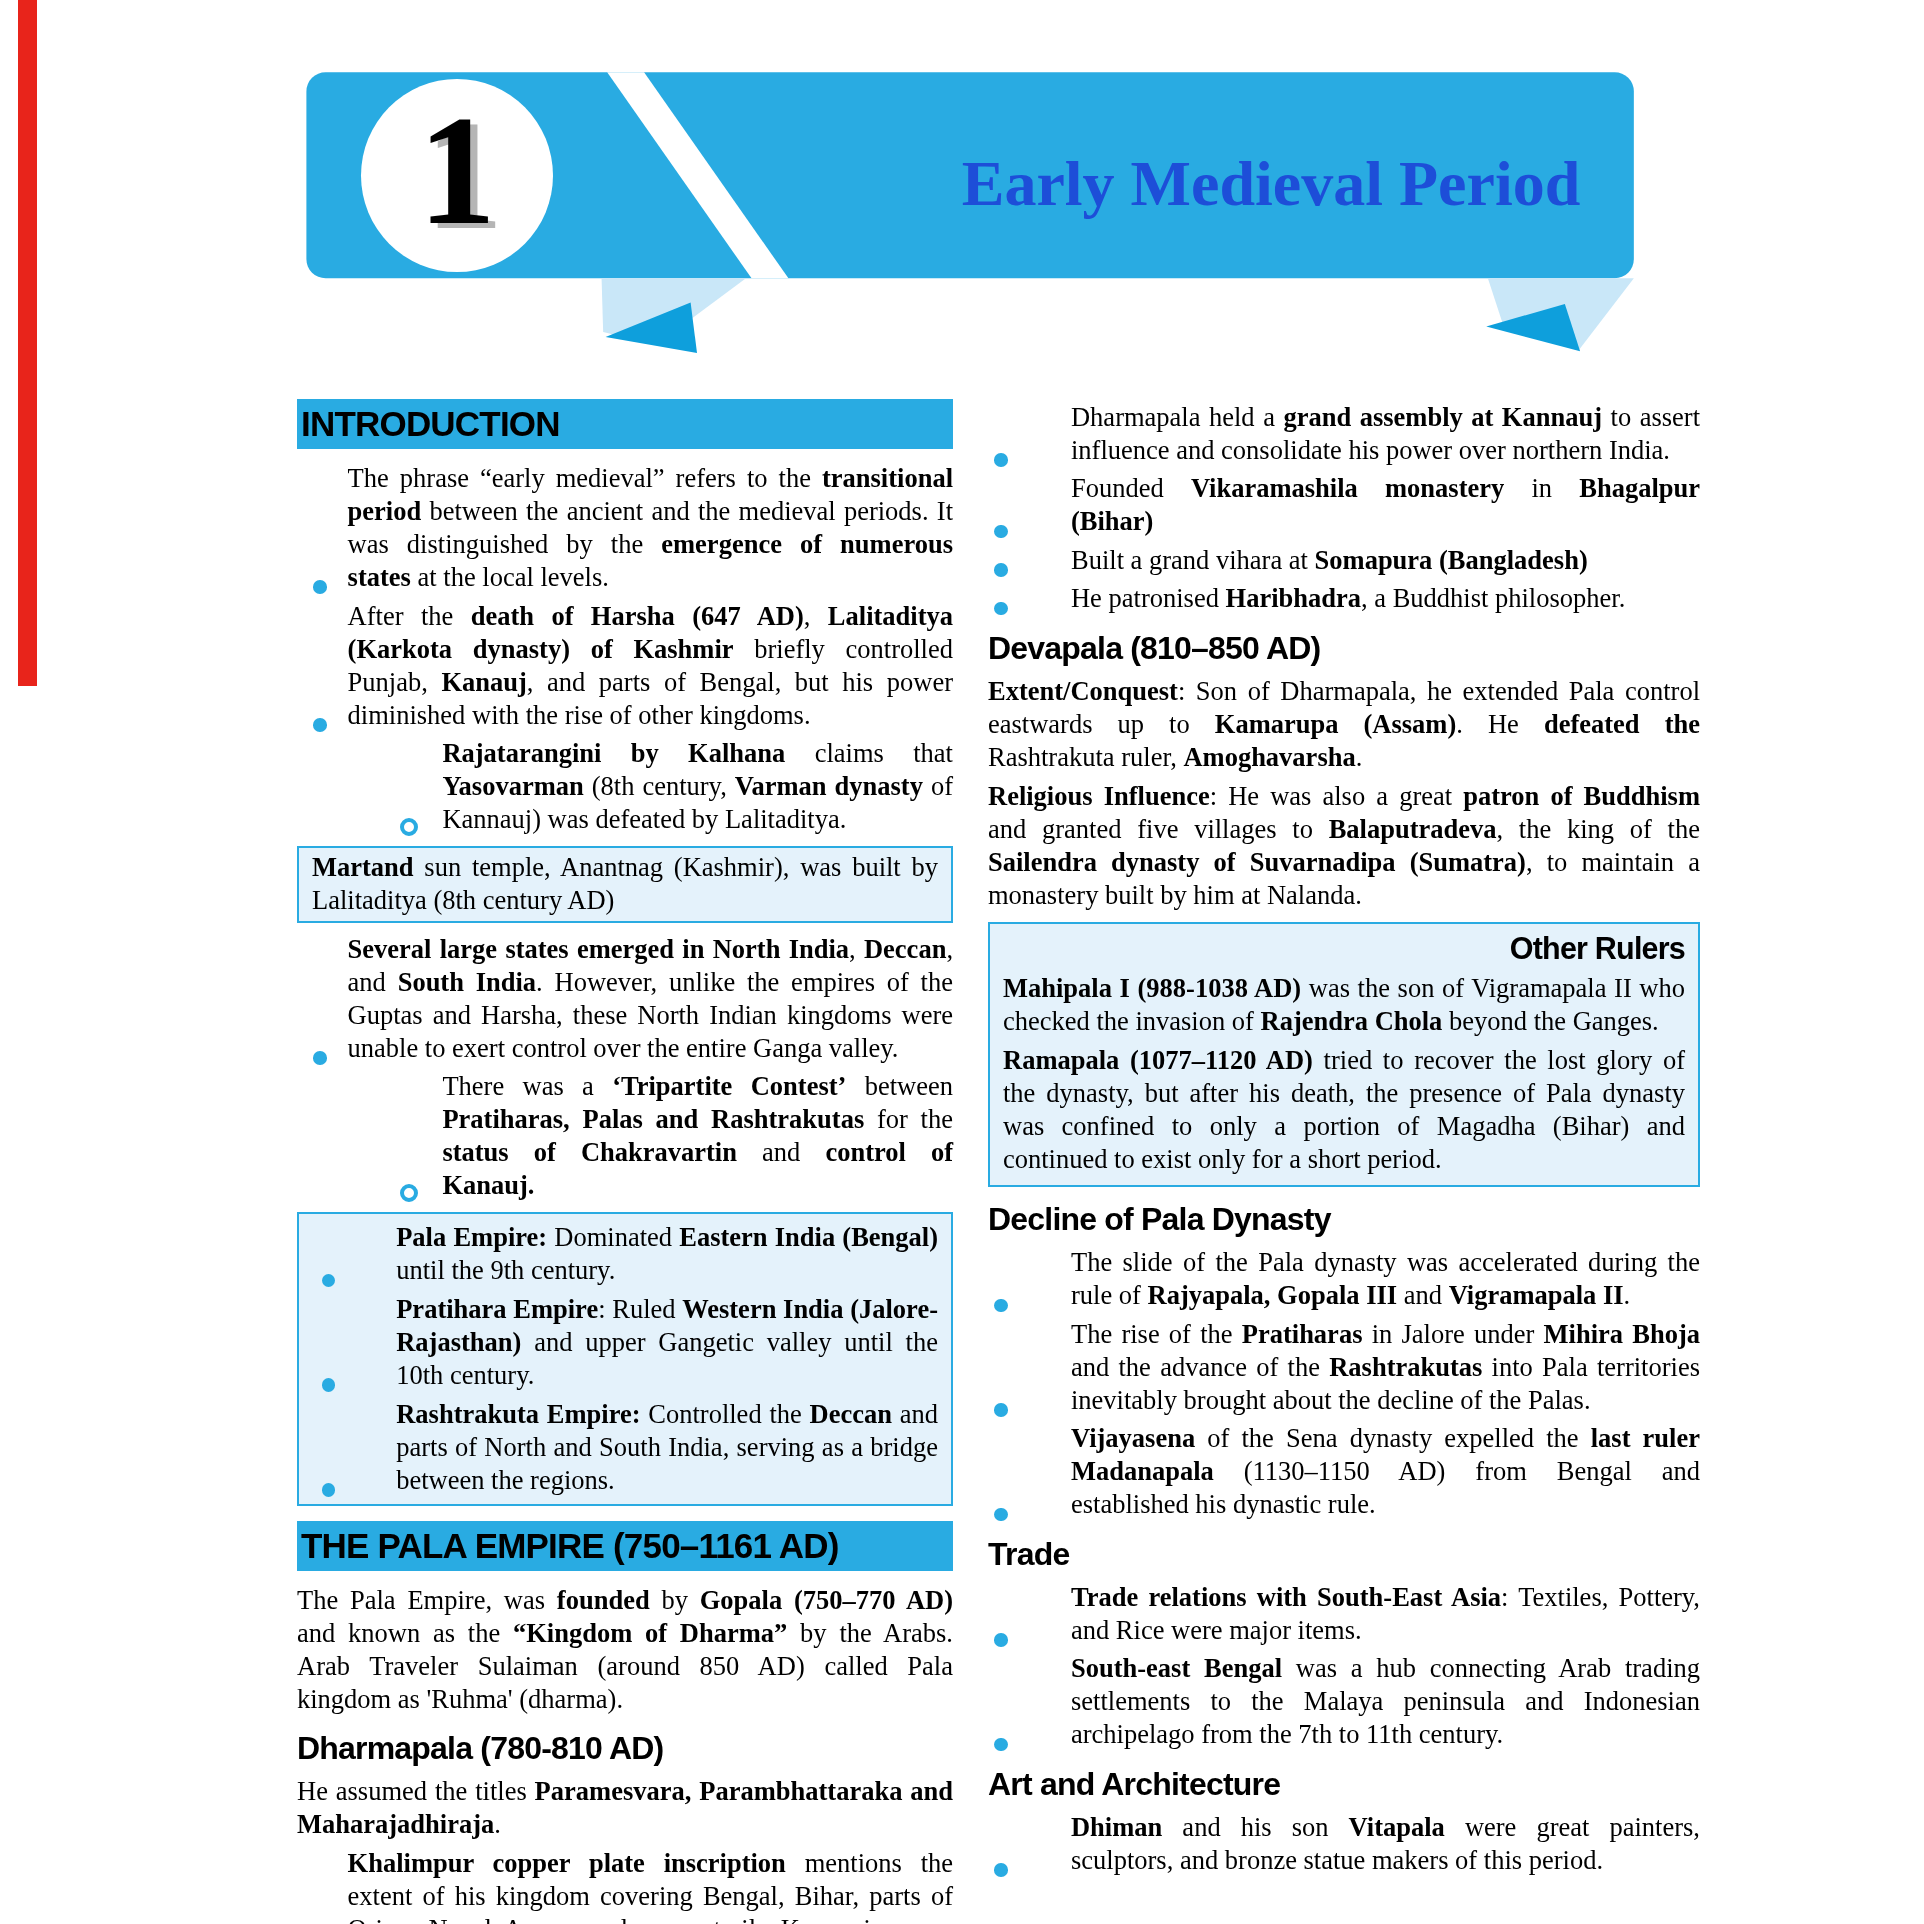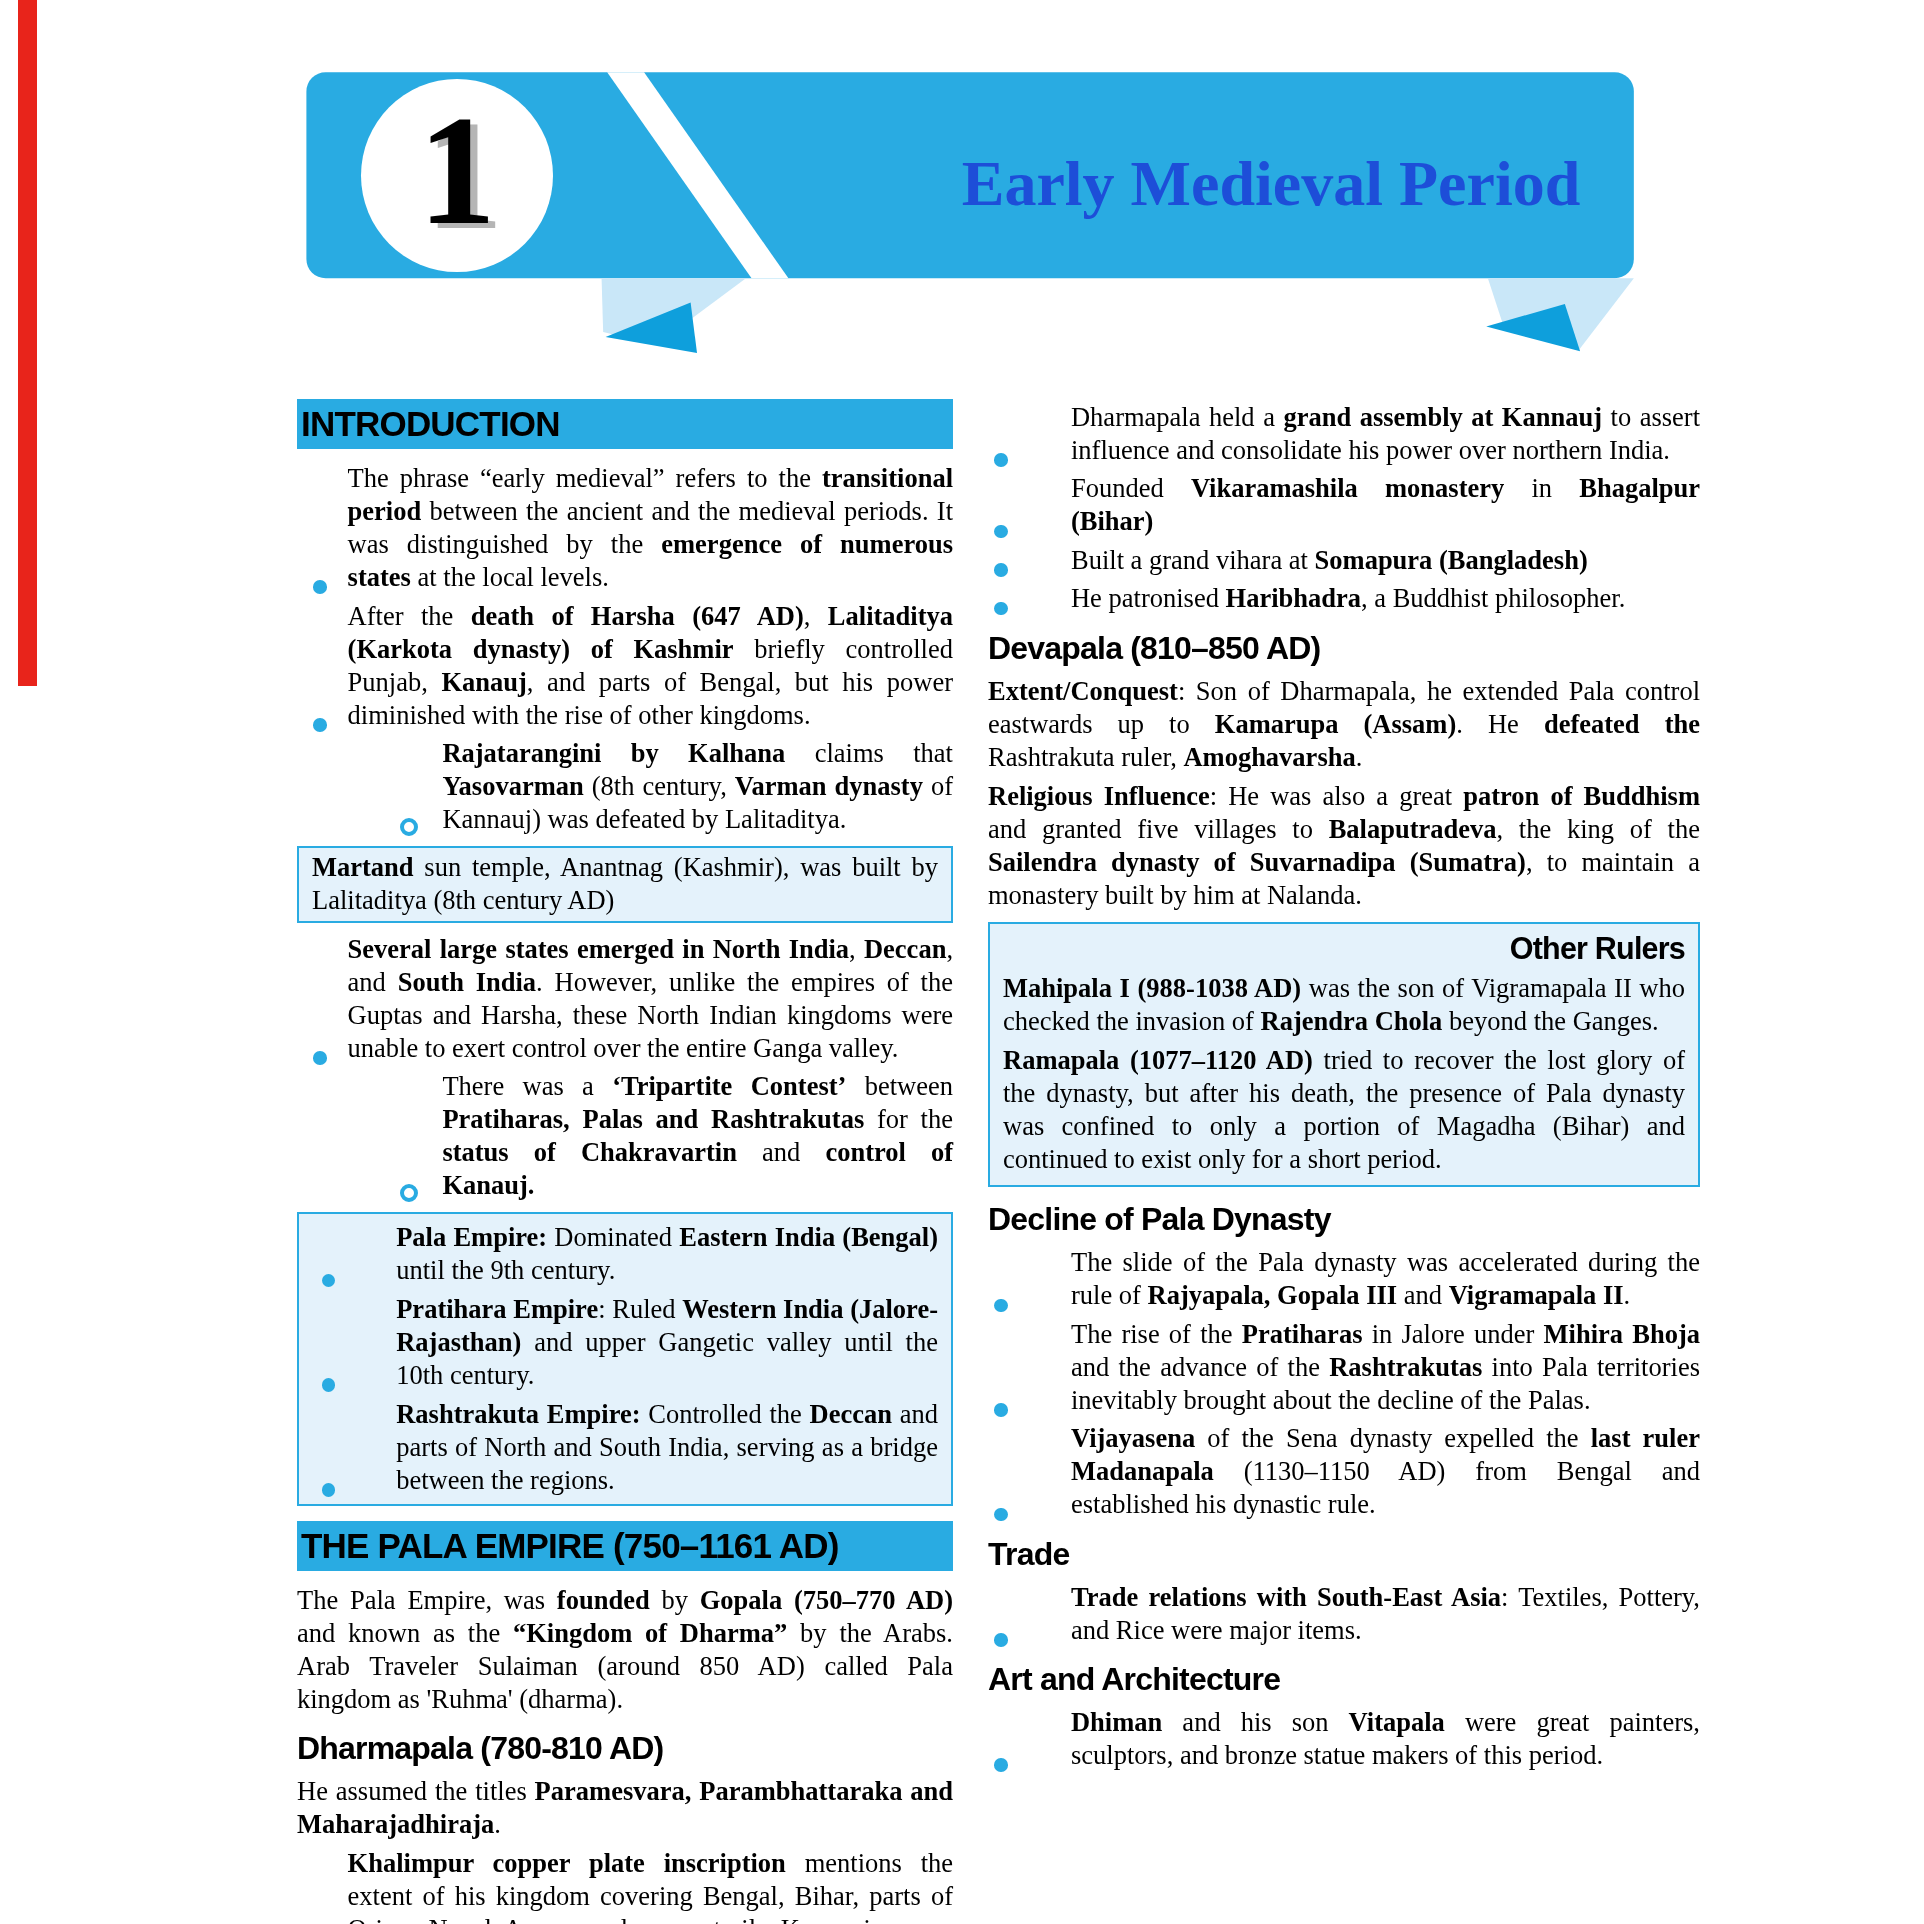--- a/index.html
+++ b/index.html
@@ -170,20 +170,24 @@
       <span class="dot"></span>
       <div class="lt"><b>Vijayasena</b> of the Sena dynasty expelled the <b>last ruler Madanapala</b> (1130–1150 AD) from Bengal and established his dynastic rule.</div>
     </div>
 
     <div class="h3">Trade</div>
 
     <div class="li l1">
       <span class="dot"></span>
       <div class="lt"><b>Trade relations with South-East Asia</b>: Textiles, Pottery, and Rice were major items.</div>
     </div>
+    <div class="li l1">
+      <span class="dot"></span>
+      <div class="lt"><b>South-east Bengal</b> was a hub connecting Arab trading settlements to the Malaya peninsula and Indonesian archipelago from the 7th to  11th century.</div>
+    </div>
 
     <div class="h3">Art and Architecture</div>
 
     <div class="li l1">
       <span class="dot"></span>
       <div class="lt"><b>Dhiman</b> and his son <b>Vitapala</b> were great painters, sculptors, and bronze statue makers of this period.</div>
     </div>
 
   </div>
 

